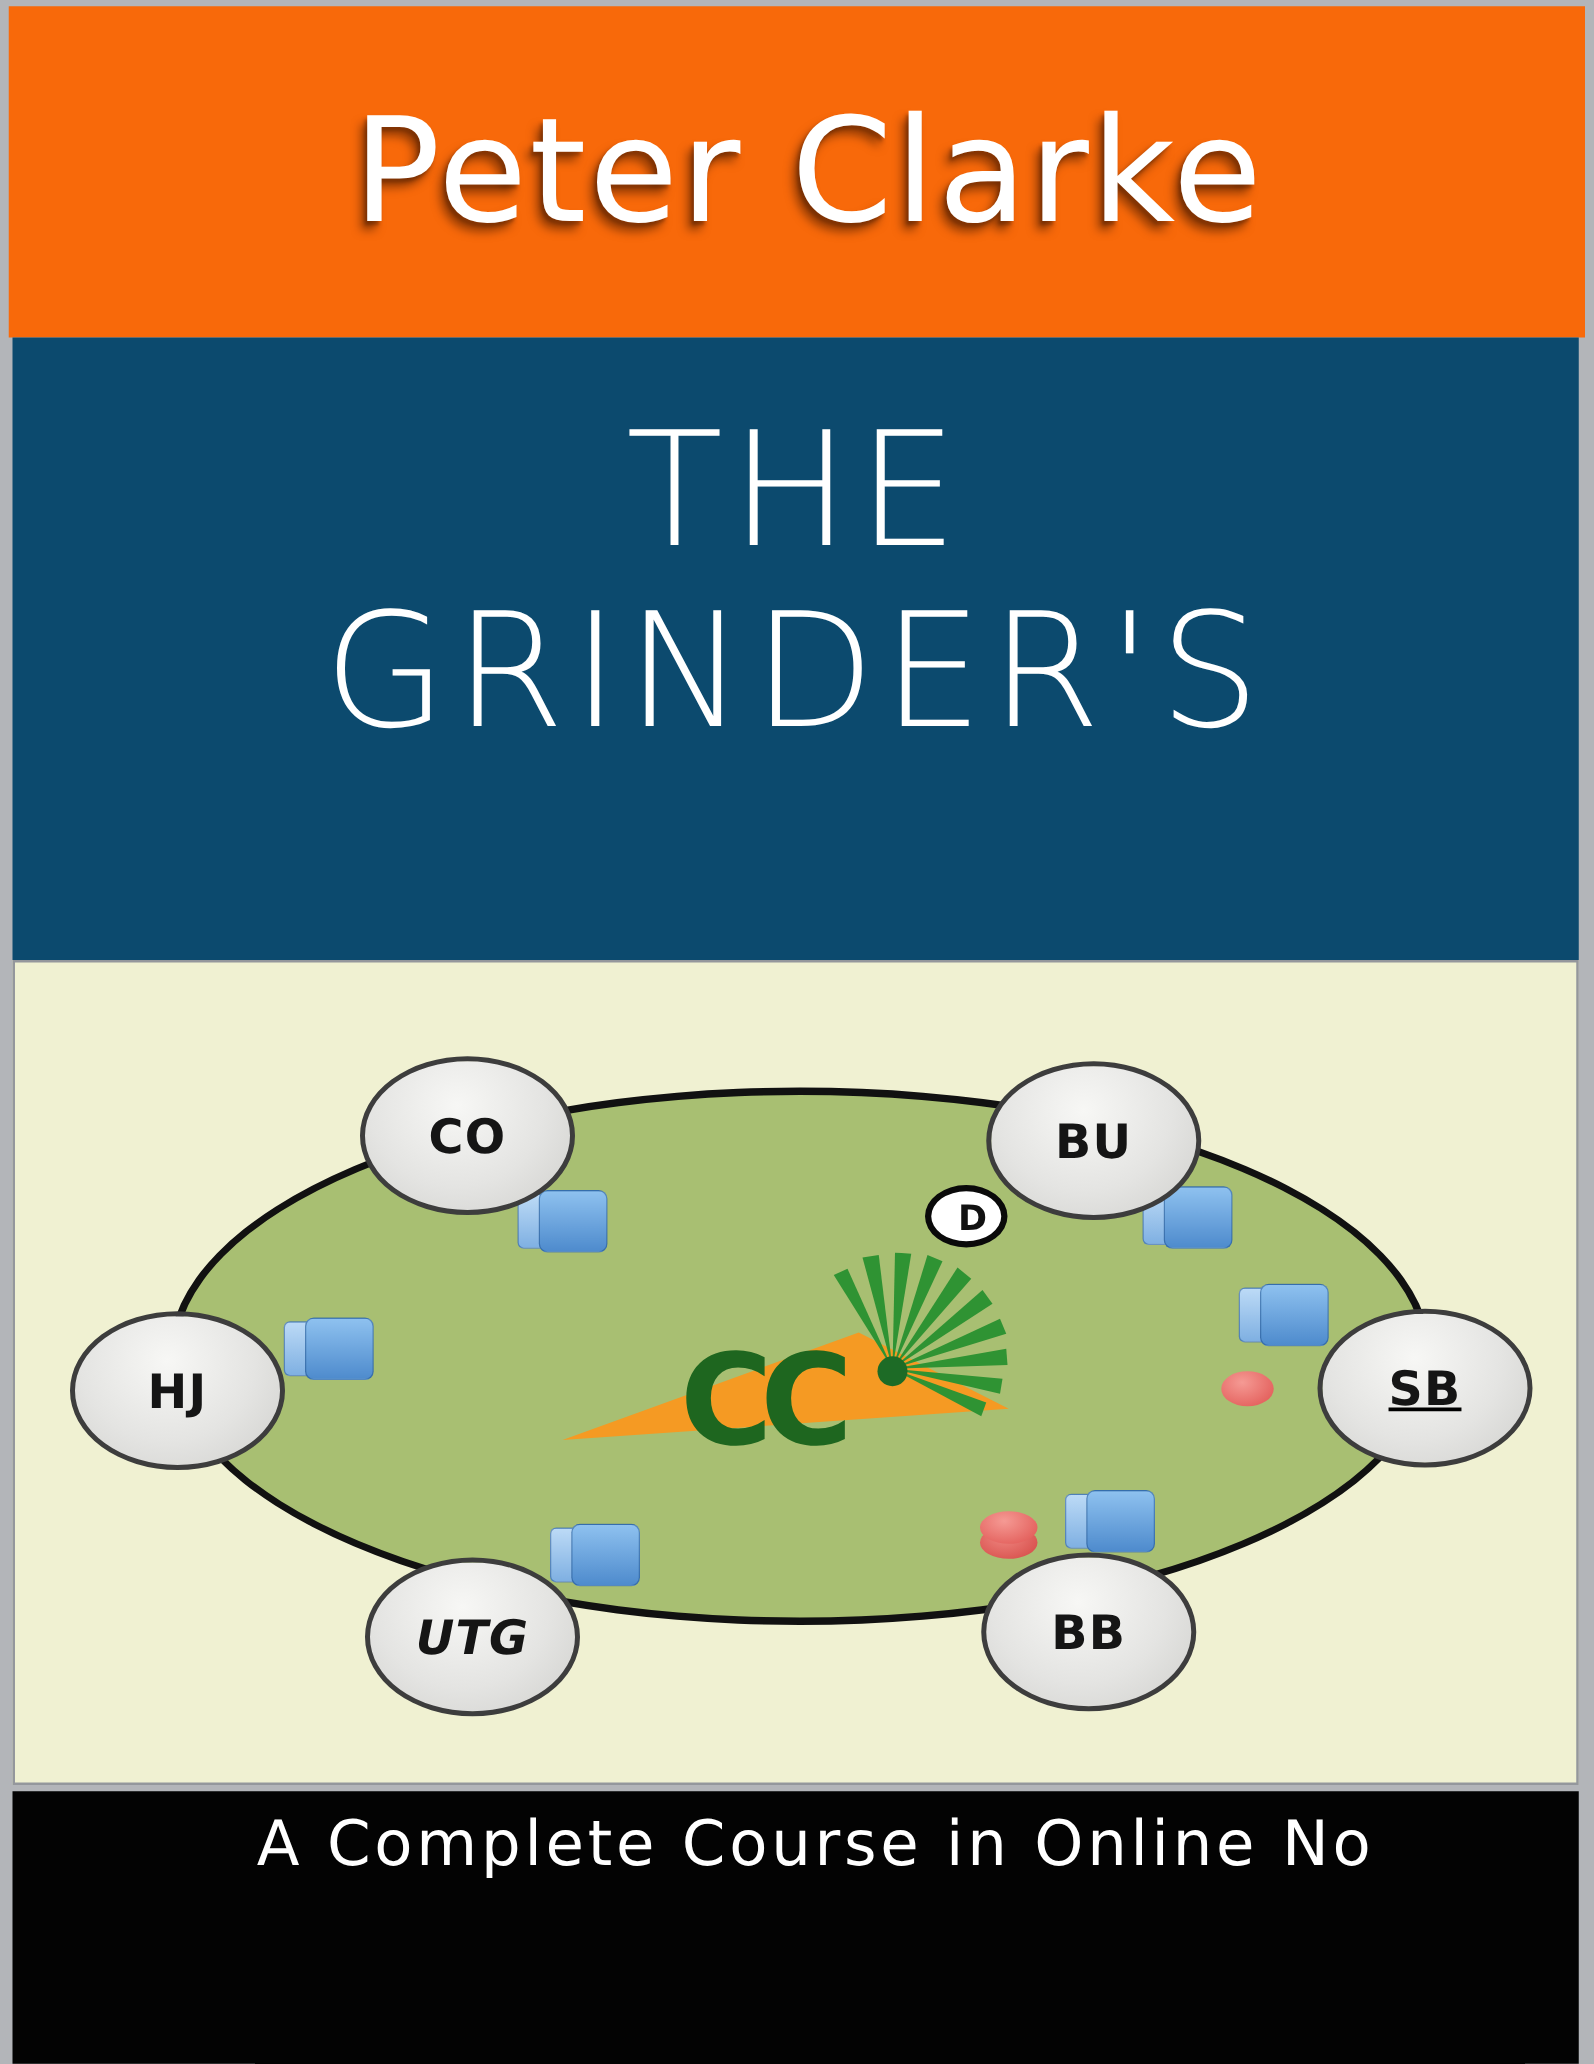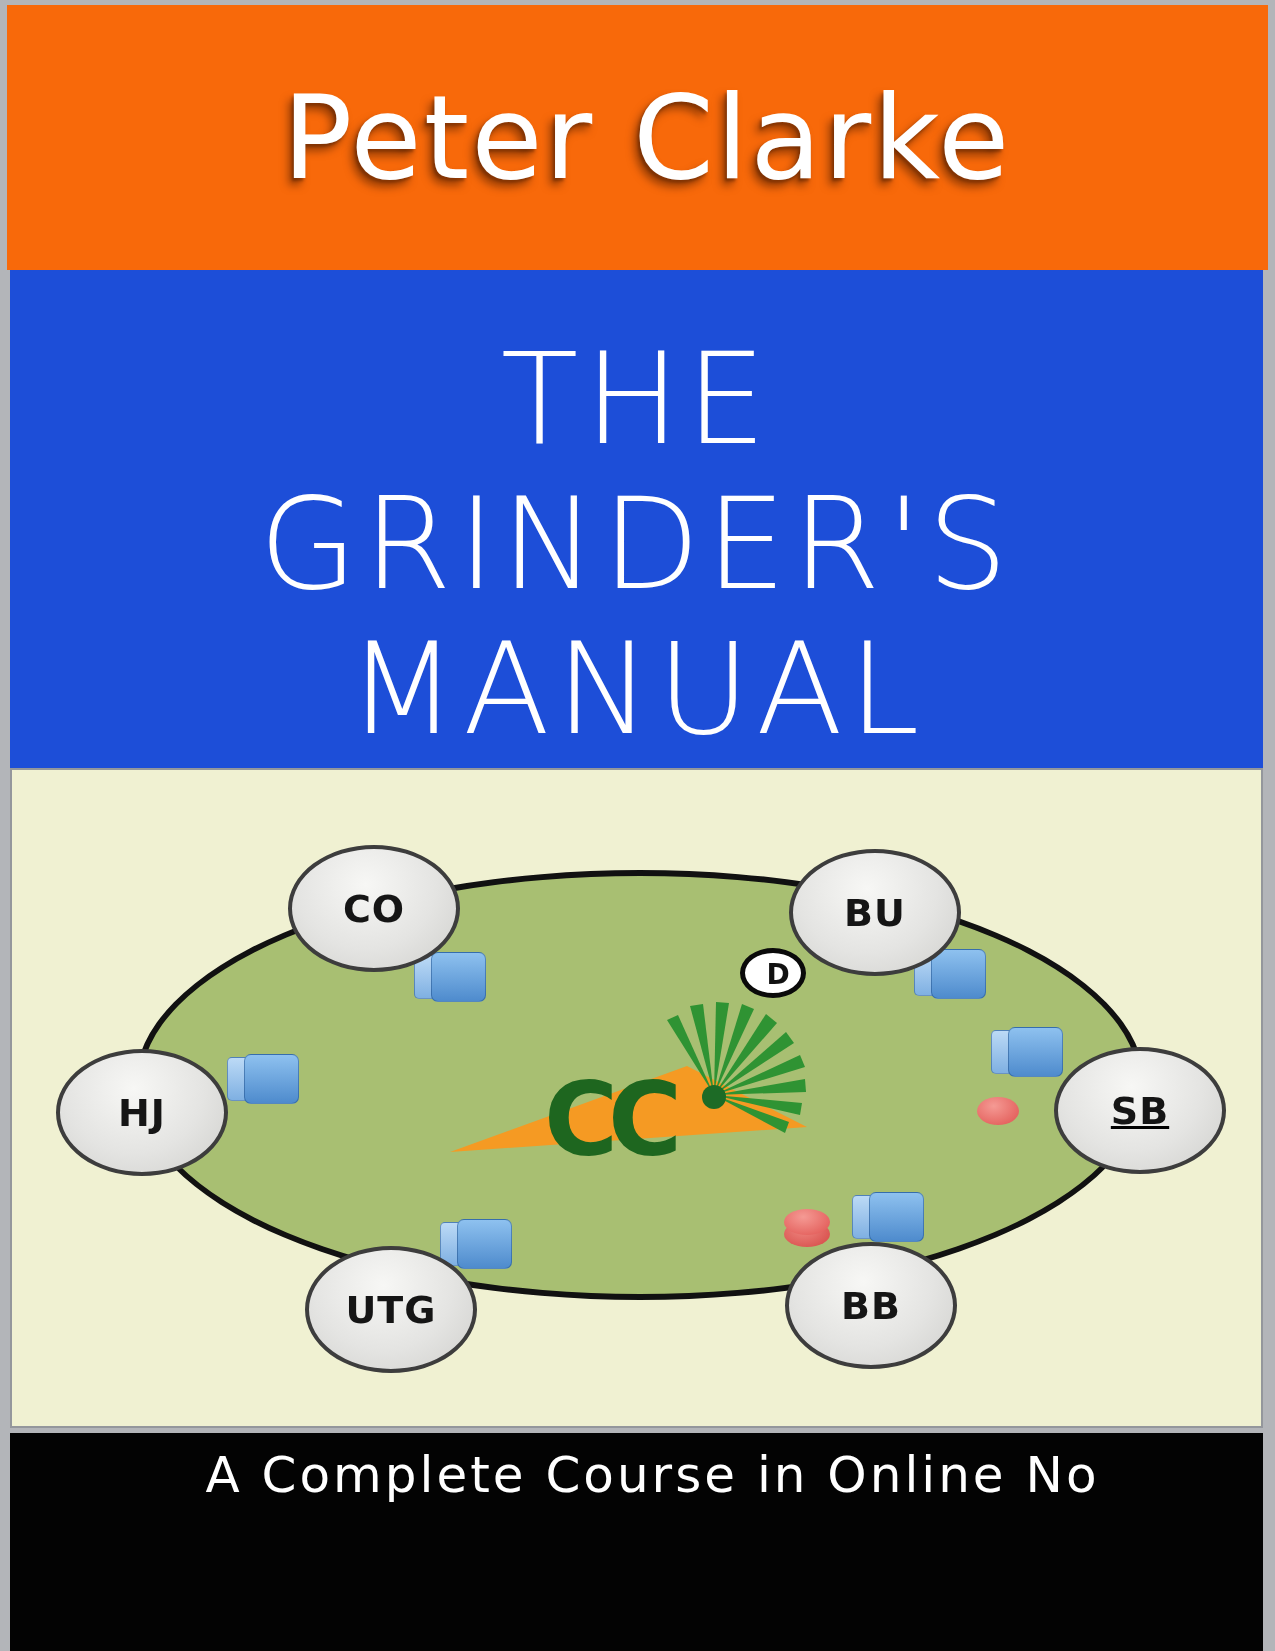--- a/index.html
+++ b/index.html
@@ -14,22 +14,22 @@
     background:#f8690a;display:flex;align-items:center;justify-content:center;
   }
   .author-name{
     color:#ffffff;font-size:116px;font-weight:500;letter-spacing:2px;
     text-shadow:-5px 7px 8px rgba(70,25,0,.55), -2px 3px 3px rgba(70,25,0,.45);
     white-space:nowrap;
     margin-left:19px;
   }
   .title-band{
     position:absolute;left:10px;right:12px;top:270px;height:498px;
-    background:#1d4ed8;display:flex;flex-direction:column;align-items:center;
-    padding-top:50px;box-sizing:border-box;justify-content:center;
+    background:#0c4a6e;display:flex;flex-direction:column;align-items:center;
+    padding-top:50px;box-sizing:border-box;
   }
   .title-line{
     color:#ffffff;font-size:127px;line-height:145px;font-weight:200;
     letter-spacing:6px;white-space:nowrap;
   }
   .subtitle-band{
     position:absolute;left:10px;right:12px;top:1433px;height:240px;
     background:#030303;color:#fff;text-align:center;
     padding-top:14px;box-sizing:border-box;padding-left:32px;
   }
@@ -52,21 +52,21 @@
     position:absolute;width:172px;height:127px;border-radius:50%;
     background:radial-gradient(ellipse at 45% 30%, #f7f7f5, #e4e4e2 55%, #cfcfcc);
     border:4px solid #3d3d3d;box-sizing:border-box;
     display:flex;align-items:center;justify-content:center;
   }
   .seat-label{font-weight:bold;font-size:38px;color:#151515;letter-spacing:1px;}
   .seat-co {left:276px;top:75px;}
   .seat-bu {left:777px;top:79px;}
   .seat-hj {left:44px; top:279px;}
   .seat-sb {left:1042px;top:277px;text-decoration:underline;}
-  .seat-utg{left:293px;top:476px;}
+  .seat-utg{left:280px;top:476px;font-style:italic;}
   .seat-bb {left:773px;top:472px;}
   
   .dealer{
     position:absolute;left:728px;top:178px;width:66px;height:50px;
     background:#ffffff;border:5px solid #0a0a0a;border-radius:50%;
     box-sizing:border-box;display:flex;align-items:center;justify-content:center;
   }
   .dealer span{font-weight:bold;font-size:28px;color:#111;transform:translate(5px,1px);}
   
   .chip{position:absolute;width:72px;height:50px;}
@@ -104,21 +104,20 @@
 </head>
 <body>
 
 <div class="author-band">
   <div class="author-name">Peter Clarke</div>
 </div>
 
 <div class="title-band">
   <div class="title-line">THE</div>
   <div class="title-line">GRINDER'S</div>
-  <div class="title-line">MANUAL</div>
 </div>
 
 <div class="panel">
 
   <div class="table-oval"></div>
 
   <div class="chip chip-co">
     <div class="chip-back"></div>
     <div class="chip-front"></div>
   </div>

